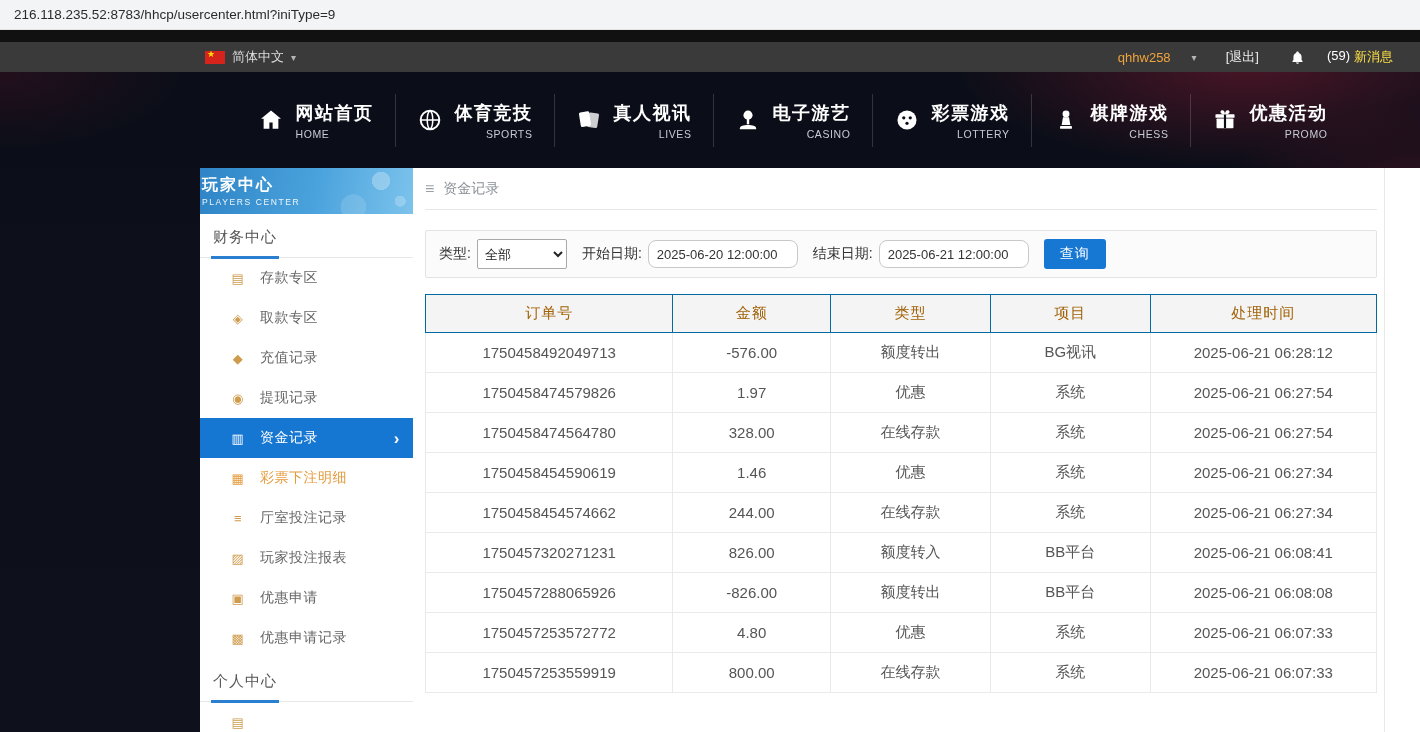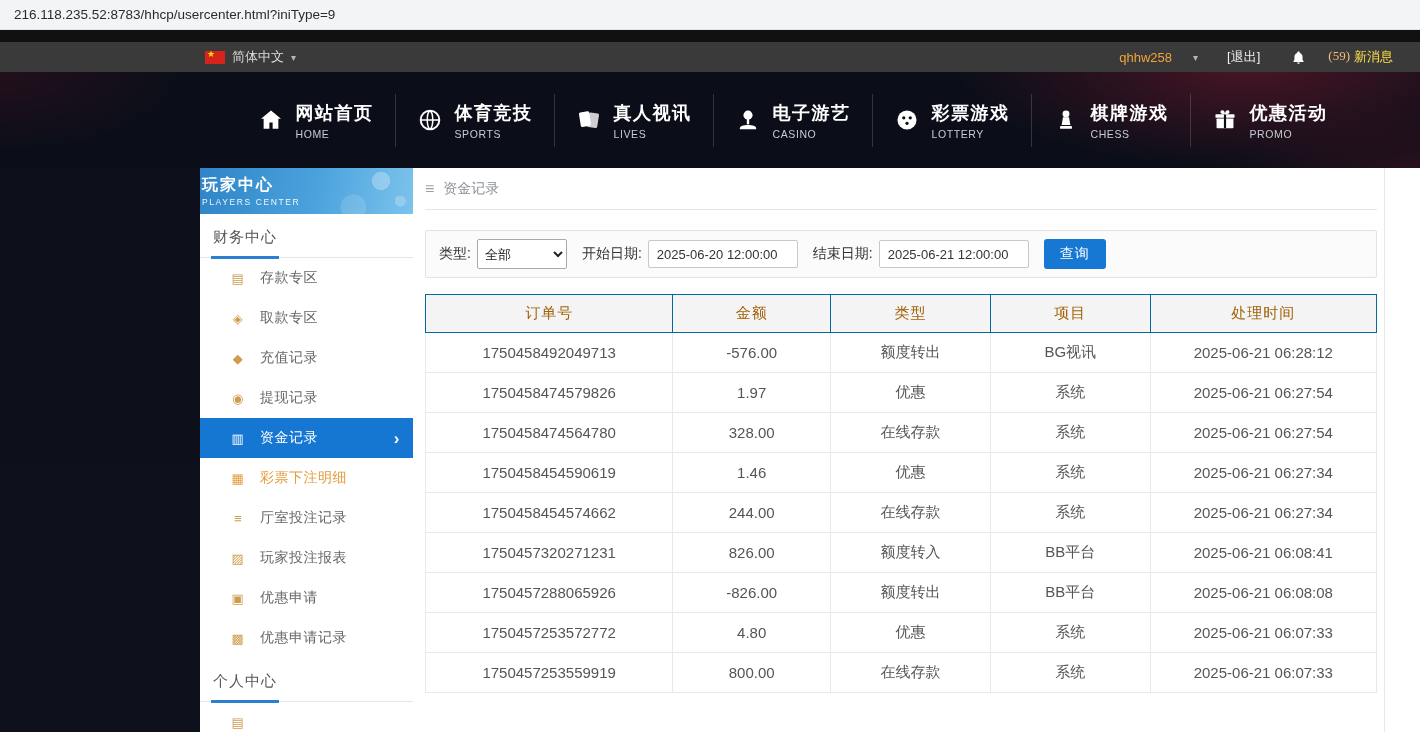--- a/index.html
+++ b/index.html
@@ -19,33 +19,33 @@
   .lang{display:flex;align-items:center;gap:7px;cursor:pointer;}
   .flag{width:20px;height:13px;background:#d6241c;position:relative;display:inline-block;flex:none;}
   .flag-star{position:absolute;left:2px;top:-3px;font-size:9px;color:#ffdd00;line-height:13px;}
   .caret{font-size:10px;color:#b5b5b5;}
   .account-right{display:flex;align-items:center;gap:21px;}
   .username{color:#f0a43c;cursor:pointer;}
   .logout{color:#eee;margin-left:8px;cursor:pointer;}
   .bell{width:16px;height:16px;margin-left:10px;cursor:pointer;display:inline-flex;align-items:center;}
   .bell svg{width:15px;height:15px;}
   .messages{cursor:pointer;display:inline-flex;gap:4px;}
-  .msg-count{color:#fdba74;font-family:Liberation Serif, serif;}
+  .msg-count{color:#ffffff;}
   .msg-label{color:#fde047;}
 
   
   .nav-bar{height:96px;display:flex;align-items:center;
     background:
       radial-gradient(ellipse 420px 150px at 88% -10%, rgba(150,30,55,.45), transparent 70%),
       radial-gradient(ellipse 300px 120px at 101% 120%, rgba(120,25,45,.35), transparent 70%),
       radial-gradient(ellipse 260px 110px at 0% 0%, rgba(90,20,40,.30), transparent 70%),
       #0b0e18;}
   .nav-inner{margin-left:200px;width:1185px;display:flex;justify-content:center;}
   .nav-item{display:flex;align-items:center;gap:11px;padding:7px 21px;cursor:pointer;}
-  .nav-item + .nav-item{border-left:1px solid rgba(255,255,255,.16);}
+  .nav-item + .nav-item{border-left:1px solid rgba(255,255,255,.16);text-align:right;}
   .nav-icon{width:27px;height:27px;display:inline-flex;align-items:center;justify-content:center;}
   .nav-icon svg{width:26px;height:26px;}
   .nav-cn{color:#fff;font-size:18px;font-weight:bold;letter-spacing:1.5px;}
   .nav-en{color:#c7ccd4;font-size:10.5px;letter-spacing:.6px;margin-top:3px;}
 
   
   .page{display:flex;height:564px;}
   .left-dark{width:200px;flex:none;background:linear-gradient(180deg,#0c0f1a,#0e111c);}
   .container{width:1185px;flex:none;display:flex;background:#fff;border-right:1px solid #e8e8e8;}
   .right-space{flex:1;background:#fff;}
@@ -75,21 +75,21 @@
   
   .main{flex:1;margin-left:12px;padding-right:7px;background:#fff;}
   .breadcrumb{height:42px;display:flex;align-items:center;gap:9px;border-bottom:1px solid #e4e6e9;
     color:#8a8f96;font-size:14px;}
   .menu-icon{font-size:16px;color:#9aa0a6;}
   .filter-box{margin-top:20px;height:48px;border:1px solid #e3e3e3;background:#fbfbfb;border-radius:2px;
     display:flex;align-items:center;padding:0 13px;font-size:14px;color:#333;}
   .f-label{margin-right:6px;white-space:nowrap;}
   .type-select{width:90px;height:30px;border:1px solid #a9a9a9;border-radius:2px;background:#fff;
     font-size:13px;color:#222;margin-right:15px;padding:0 3px;font-family:inherit;}
-  .date-input{width:150px;height:28px;border:1px solid #c8c8c8;border-radius:2px;font-size:13px;color:#333;
+  .date-input{width:150px;height:28px;border:1px solid #c8c8c8;border-radius:8px;font-size:13px;color:#333;
     padding:0 8px;margin-right:15px;font-family:inherit;background:#fff;}
   .search-btn{height:30px;padding:0 16px;background:#1678d3;color:#fff;border:none;border-radius:3px;
     font-size:14px;cursor:pointer;font-family:inherit;letter-spacing:1px;}
   .data-table{width:100%;margin-top:16px;border-collapse:collapse;font-size:15px;table-layout:fixed;}
   .data-table th{height:38px;background:#f4f4f5;border:1px solid #0369a1;color:#a16207;font-weight:normal;
     letter-spacing:1px;}
   .data-table td{height:40px;border:1px solid #e9e9e9;color:#555;text-align:center;}
 </style>
 </head>
 <body>

